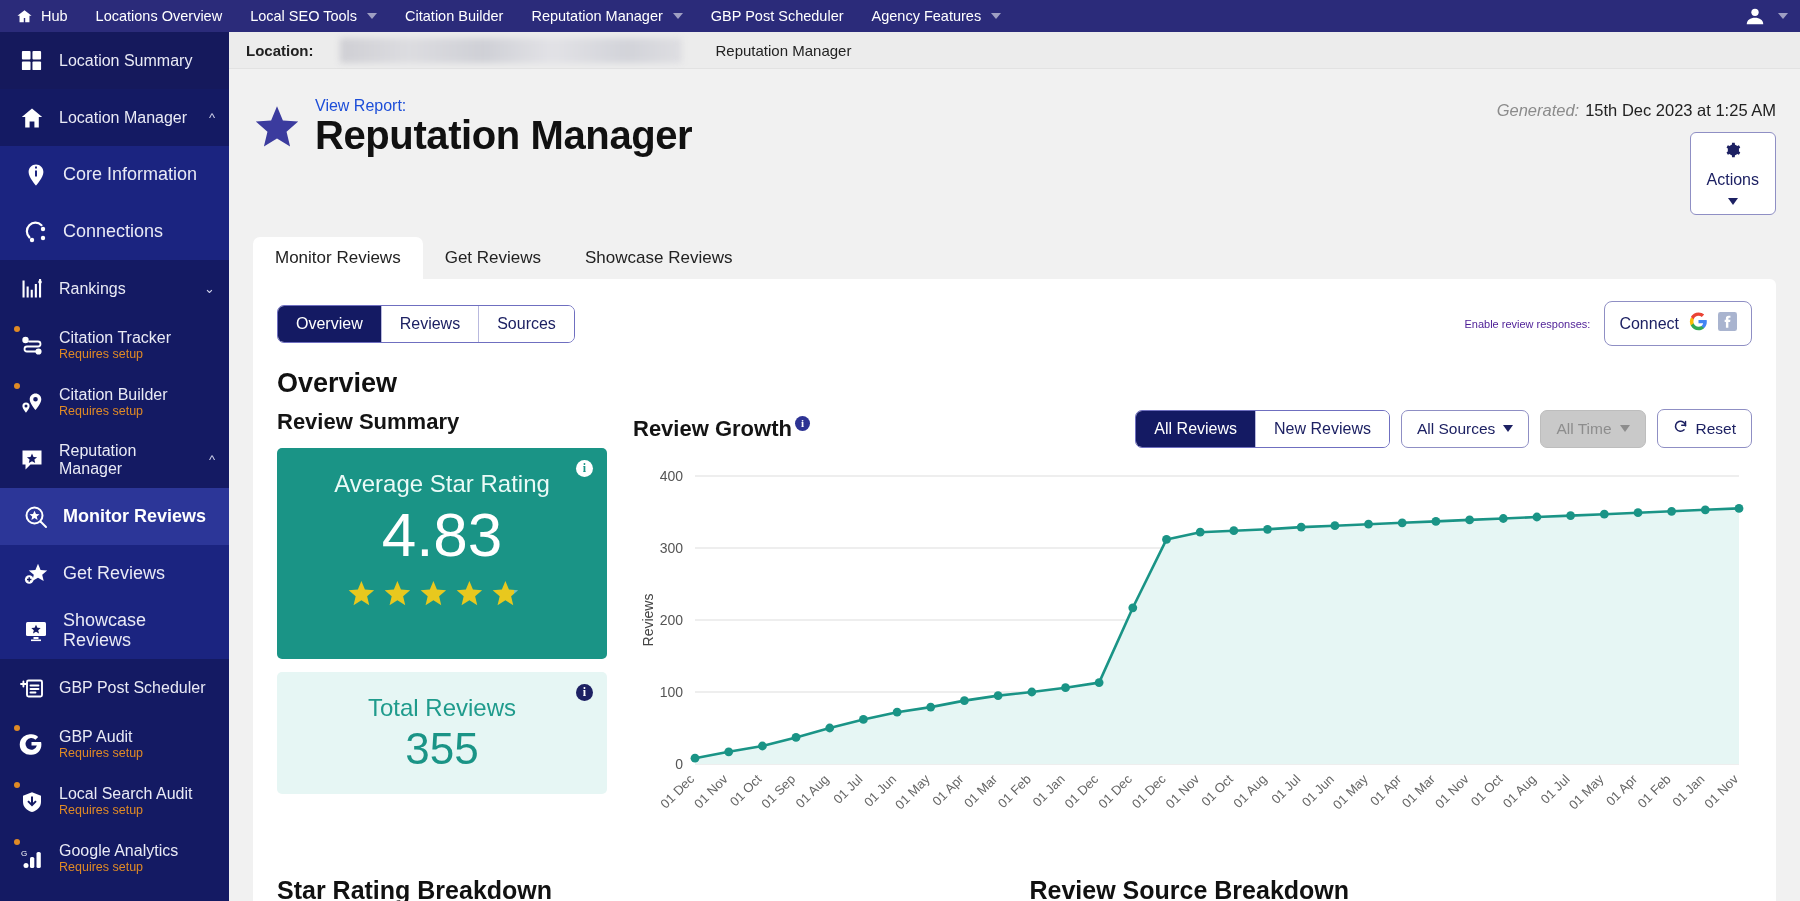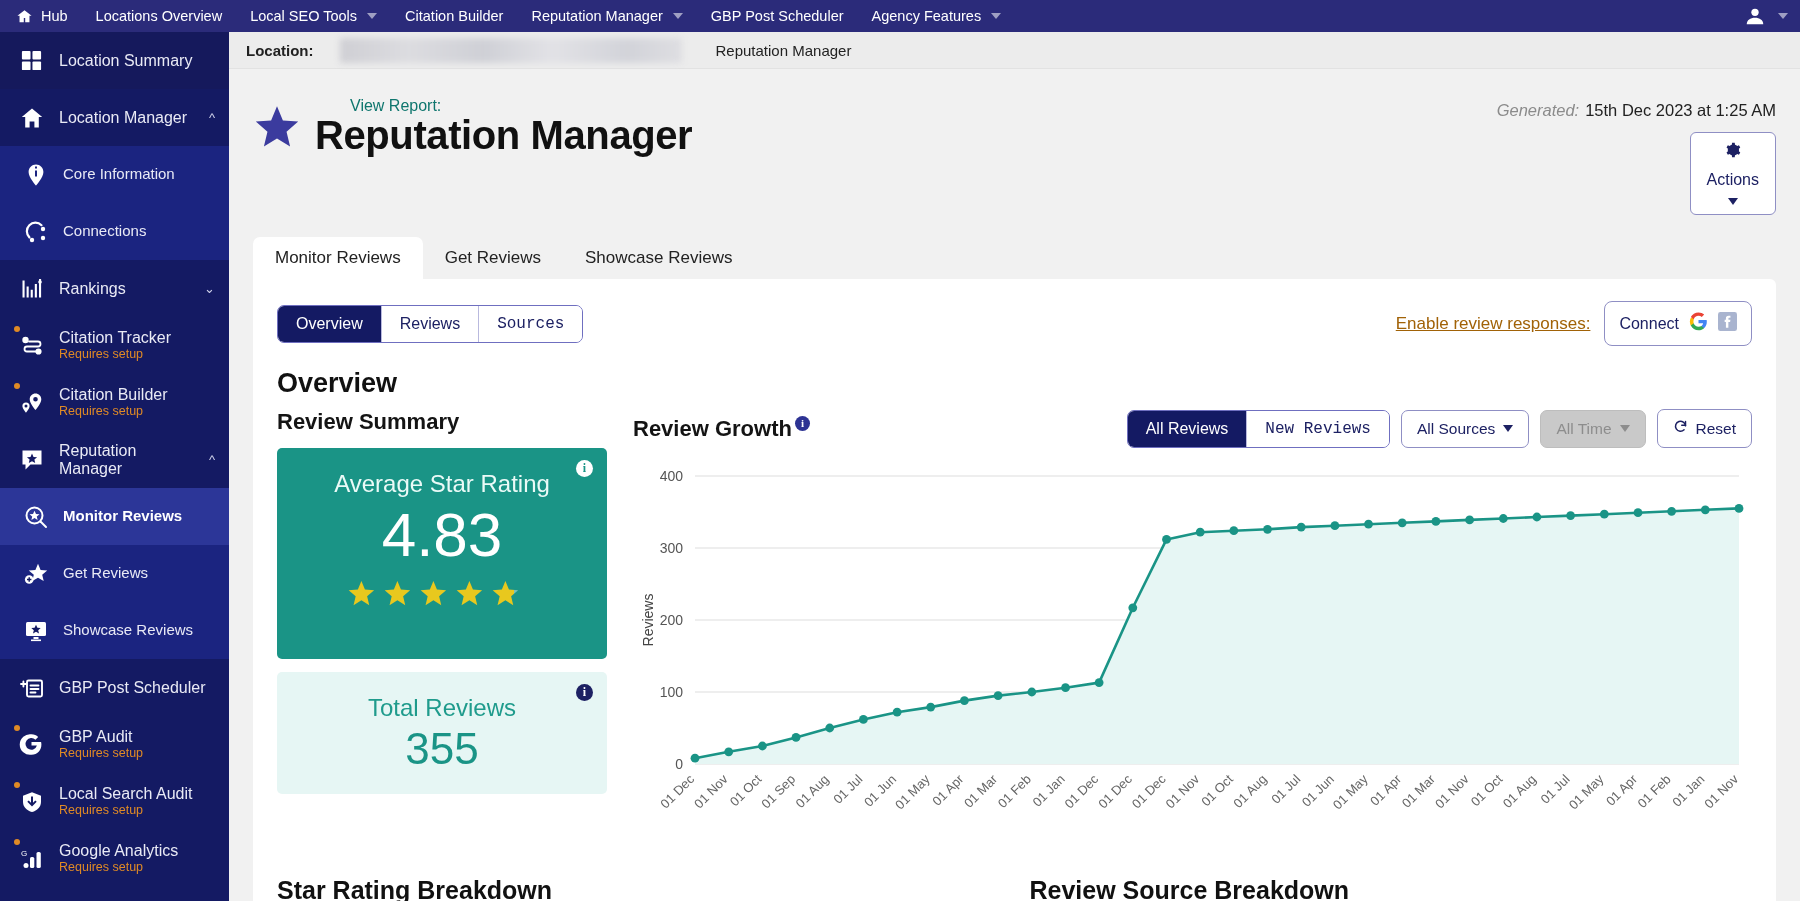--- a/index.html
+++ b/index.html
@@ -51,21 +51,21 @@
   }
   .side-item .ico {
     width: 27px; height: 27px; flex: 0 0 27px;
     display: flex; align-items: center; justify-content: center;
   }
   .side-item .lbl { line-height: 1.1; }
   .side-item .sub {
     display: block; font-size: 12.5px; color: #e08a25; margin-top: 2px;
   }
   .side-item.lvl0 { background: #141a63; }
-  .side-item.lvl1 { background: #1b2480; padding-left: 22px; font-size: 15px; }
+  .side-item.lvl1 { background: #1b2480; padding-left: 22px; font-size: 18px; }
   .side-item.active { background: #2c3698; font-weight: bold; color:#fff; }
   .side-item.summary { background: #15195c; }
   .side-item .chev {
     margin-left: auto; font-size: 13px; color: #cfd2ea; padding-right: 4px;
   }
   .dot {
     position: absolute; left: 14px; top: 9px;
     width: 6px; height: 6px; border-radius: 50%; background: #e08a25;
   }
 
@@ -85,21 +85,21 @@
     background: linear-gradient(90deg,#cfcfd4 0%,#dcdce0 20%,#cfd0d6 42%,#e2e2e6 62%,#d2d3d9 84%,#dedee2 100%);
     filter: blur(3.2px); border-radius: 2px;
   }
   .locbar .crumb { margin-left: 8px; }
 
   .report-head {
     display: flex; align-items: flex-start; padding: 22px 24px 0 24px;
   }
   .star-logo { margin-right: 14px; margin-top: 12px; }
   .report-title-wrap { padding-top: 6px; }
-  .view-report { font-size: 16px; color: #0f766e; margin-left: 35px; }
+  .view-report { font-size: 16px; color: #1d4ed8; }
   .report-title {
     font-size: 40px; font-weight: bold; color: #111; letter-spacing: -0.4px;
     margin-top: -2px;
   }
   .head-right { margin-left: auto; text-align: right; padding-top: 10px; }
   .generated { font-size: 16.5px; color: #222; }
   .generated .gl { color: #8b8b8b; font-style: italic; margin-right: 6px; }
   .actions-btn {
     margin-top: 12px; display: inline-flex; align-items: center; gap: 9px;
     border: 1px solid #8f8fc4; border-radius: 6px; background: #fff;
@@ -118,25 +118,25 @@
     margin: 0 24px; background: #fff; height: 640px;
     border-radius: 0 6px 0 0; position: relative; overflow: hidden;
   }
 
   .subbar { display: flex; align-items: center; padding: 22px 24px 0 24px; }
   .segment { display: inline-flex; border: 1px solid #6f6fc0; border-radius: 7px; overflow: hidden; }
   .segment .seg {
     padding: 9px 18px; font-size: 16px; color: #1d2163; background: #fff;
     cursor: pointer; border-right: 1px solid #b9b9de;
   }
-  .segment .seg:last-child { border-right: none; font-family: Liberation Mono, monospace; }
+  .segment .seg:last-child { border-right: none; }
   .segment .seg.active { background: #141a63; color: #fff; }
 
   .enable-wrap { margin-left: auto; display: flex; align-items: center; gap: 14px; }
-  .enable-lbl { font-size: 17px; color: #a16207; text-decoration: underline; }
+  .enable-lbl { font-size: 11px; color: #4c1d95; }
   .connect-btn {
     display: inline-flex; align-items: center; gap: 10px;
     border: 1px solid #8f8fc4; border-radius: 8px; background: #fff;
     padding: 10px 14px; font-size: 16px; color: #1d2163; cursor: pointer;
   }
 
   .overview-title {
     font-size: 27px; font-weight: bold; color: #111; padding: 22px 24px 0 24px;
   }
 

